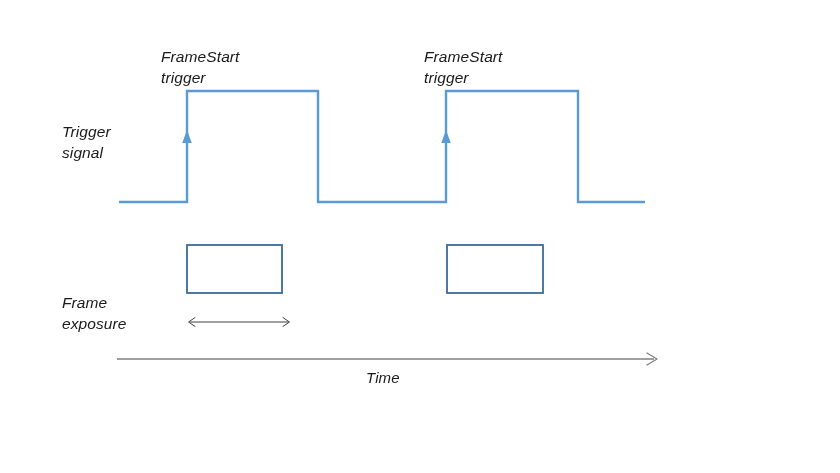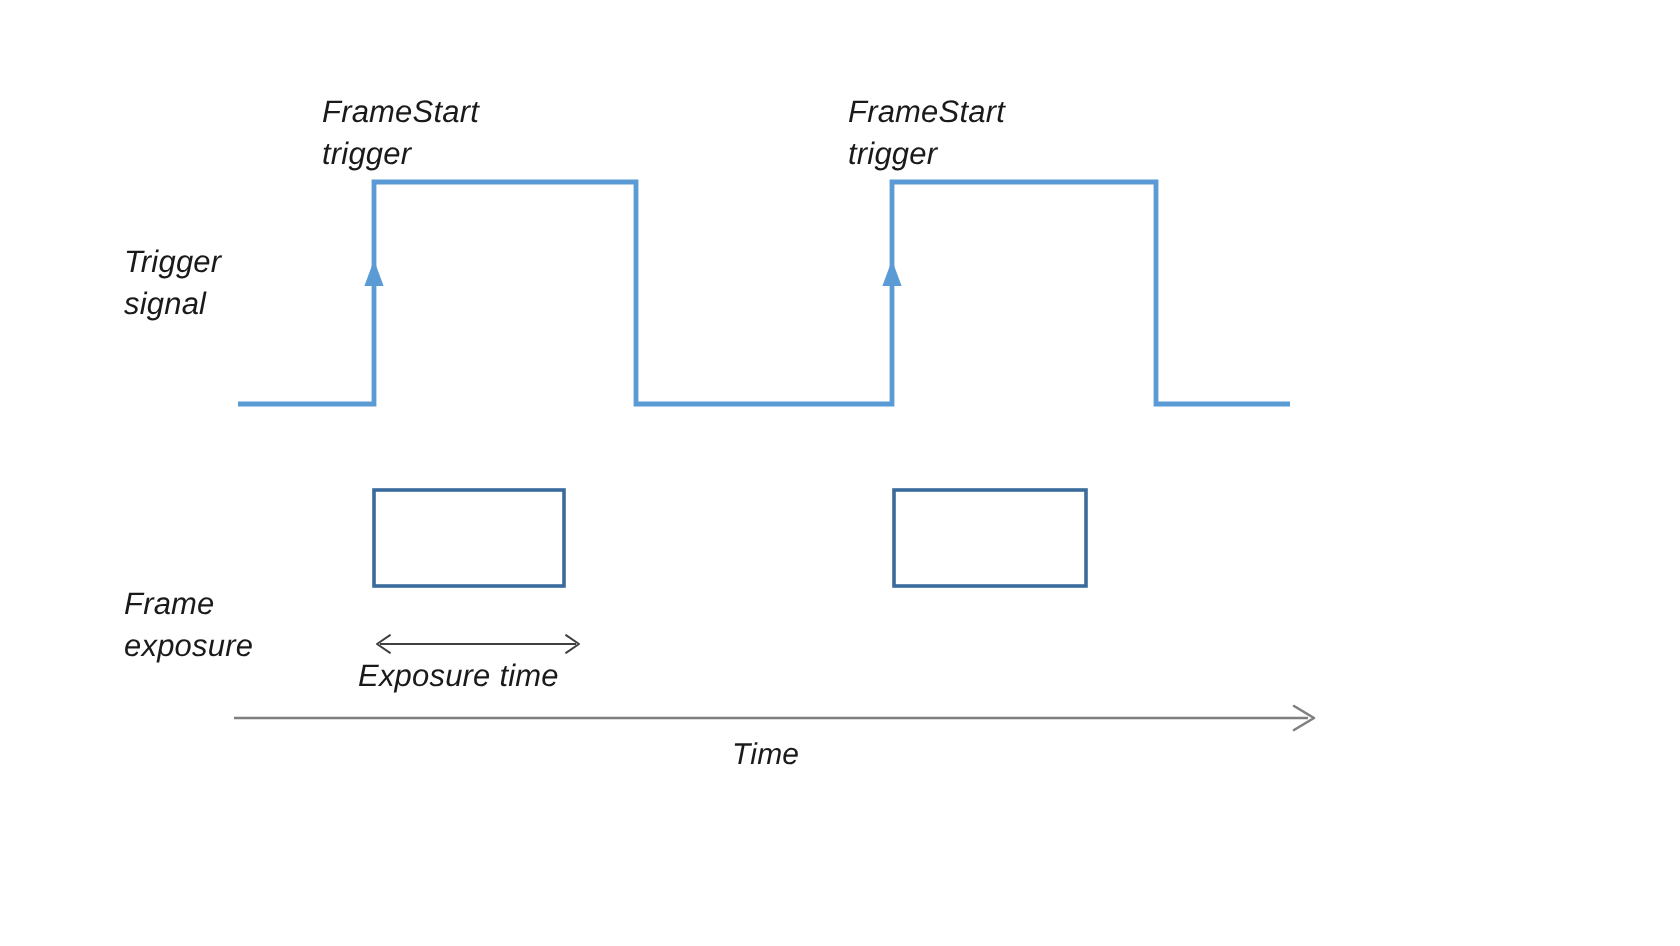--- a/index.html
+++ b/index.html
@@ -98,17 +98,16 @@
 
   <div class="lbl lbl-two-line" id="label-framestart-2">FrameStart
 trigger</div>
 
   <div class="lbl lbl-two-line" id="label-trigger-signal">Trigger
 signal</div>
 
   <div class="lbl lbl-two-line" id="label-frame-exposure">Frame
 exposure</div>
 
-  <div class="lbl" id="label-exposure-time">Exposure time</div>
 
   <div class="lbl" id="label-time-axis">Time</div>
 
 </div>
 
 </body></html>

